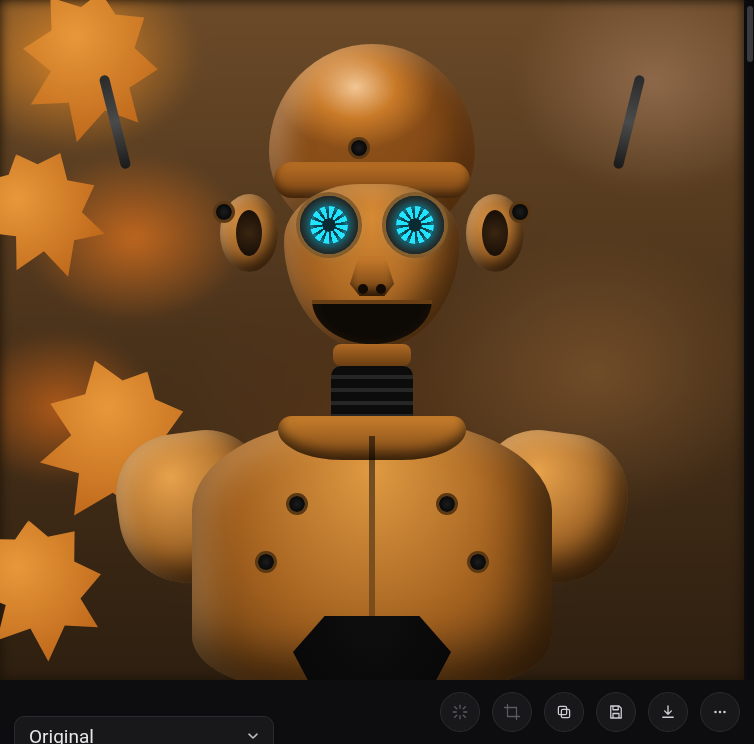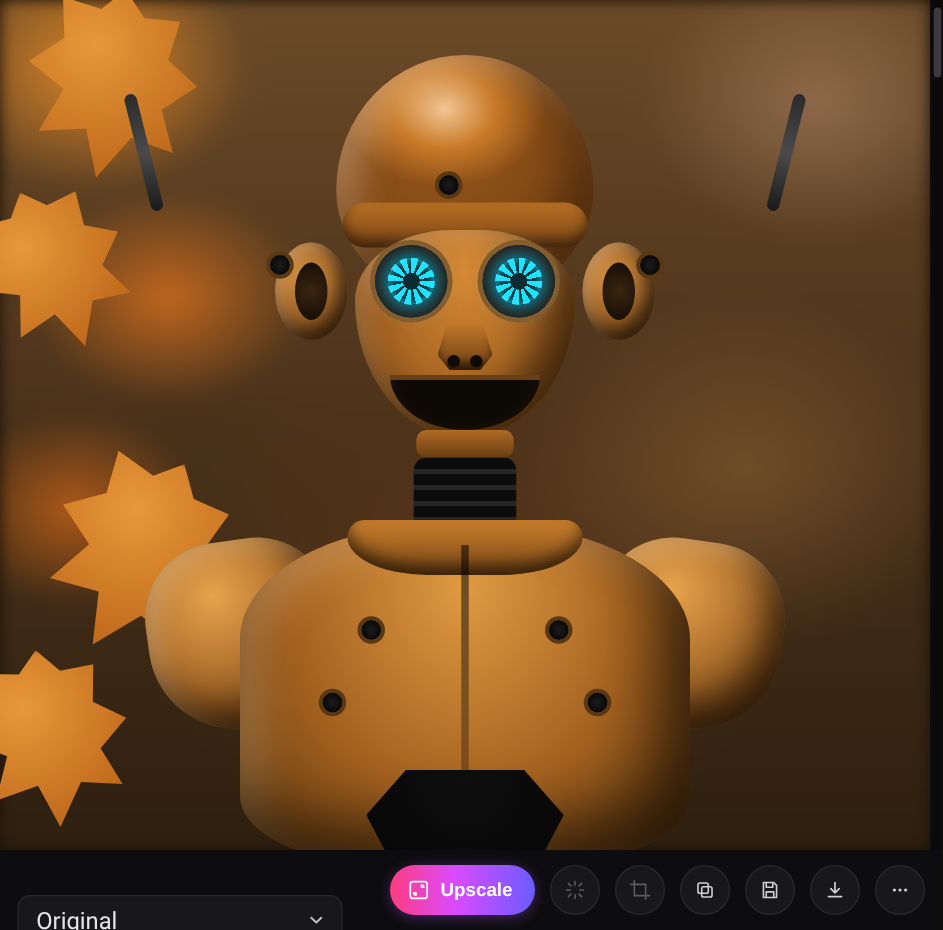--- a/index.html
+++ b/index.html
@@ -299,29 +299,20 @@
     <span>Original</span>
     <span class="chev">
       <svg width="12" height="12" viewBox="0 0 12 12" fill="none">
           <path d="M2 4.2 6 8l4-3.8" stroke="currentColor" stroke-width="1.6" stroke-linecap="round" stroke-linejoin="round"></path>
         </svg>
     </span>
   </div>
 
   <div class="spacer"></div>
 
-  <button class="upscale-btn">
-    <span>
-      <svg width="18" height="18" viewBox="0 0 24 24" fill="none">
-        <rect x="3" y="3" width="18" height="18" rx="3" stroke="#fff" stroke-width="1.8"></rect>
-        <path d="M9 15l-2 2M9 15v2.5M9 15H6.5M15 9l2-2M15 9V6.5M15 9h2.5" stroke="#fff" stroke-width="1.8" stroke-linecap="round"></path>
-      </svg>
-    </span>
-    <span>Upscale</span>
-  </button>
 
   <div class="icon-btn disabled">
     <span>
       <svg width="18" height="18" viewBox="0 0 24 24" fill="none">
         <path d="M12 3v4M12 17v4M4.9 4.9l2.8 2.8M16.3 16.3l2.8 2.8M3 12h4M17 12h4M4.9 19.1l2.8-2.8M16.3 7.7l2.8-2.8" stroke="currentColor" stroke-width="1.7" stroke-linecap="round"></path>
       </svg>
     </span>
   </div>
 
   <div class="icon-btn disabled">

